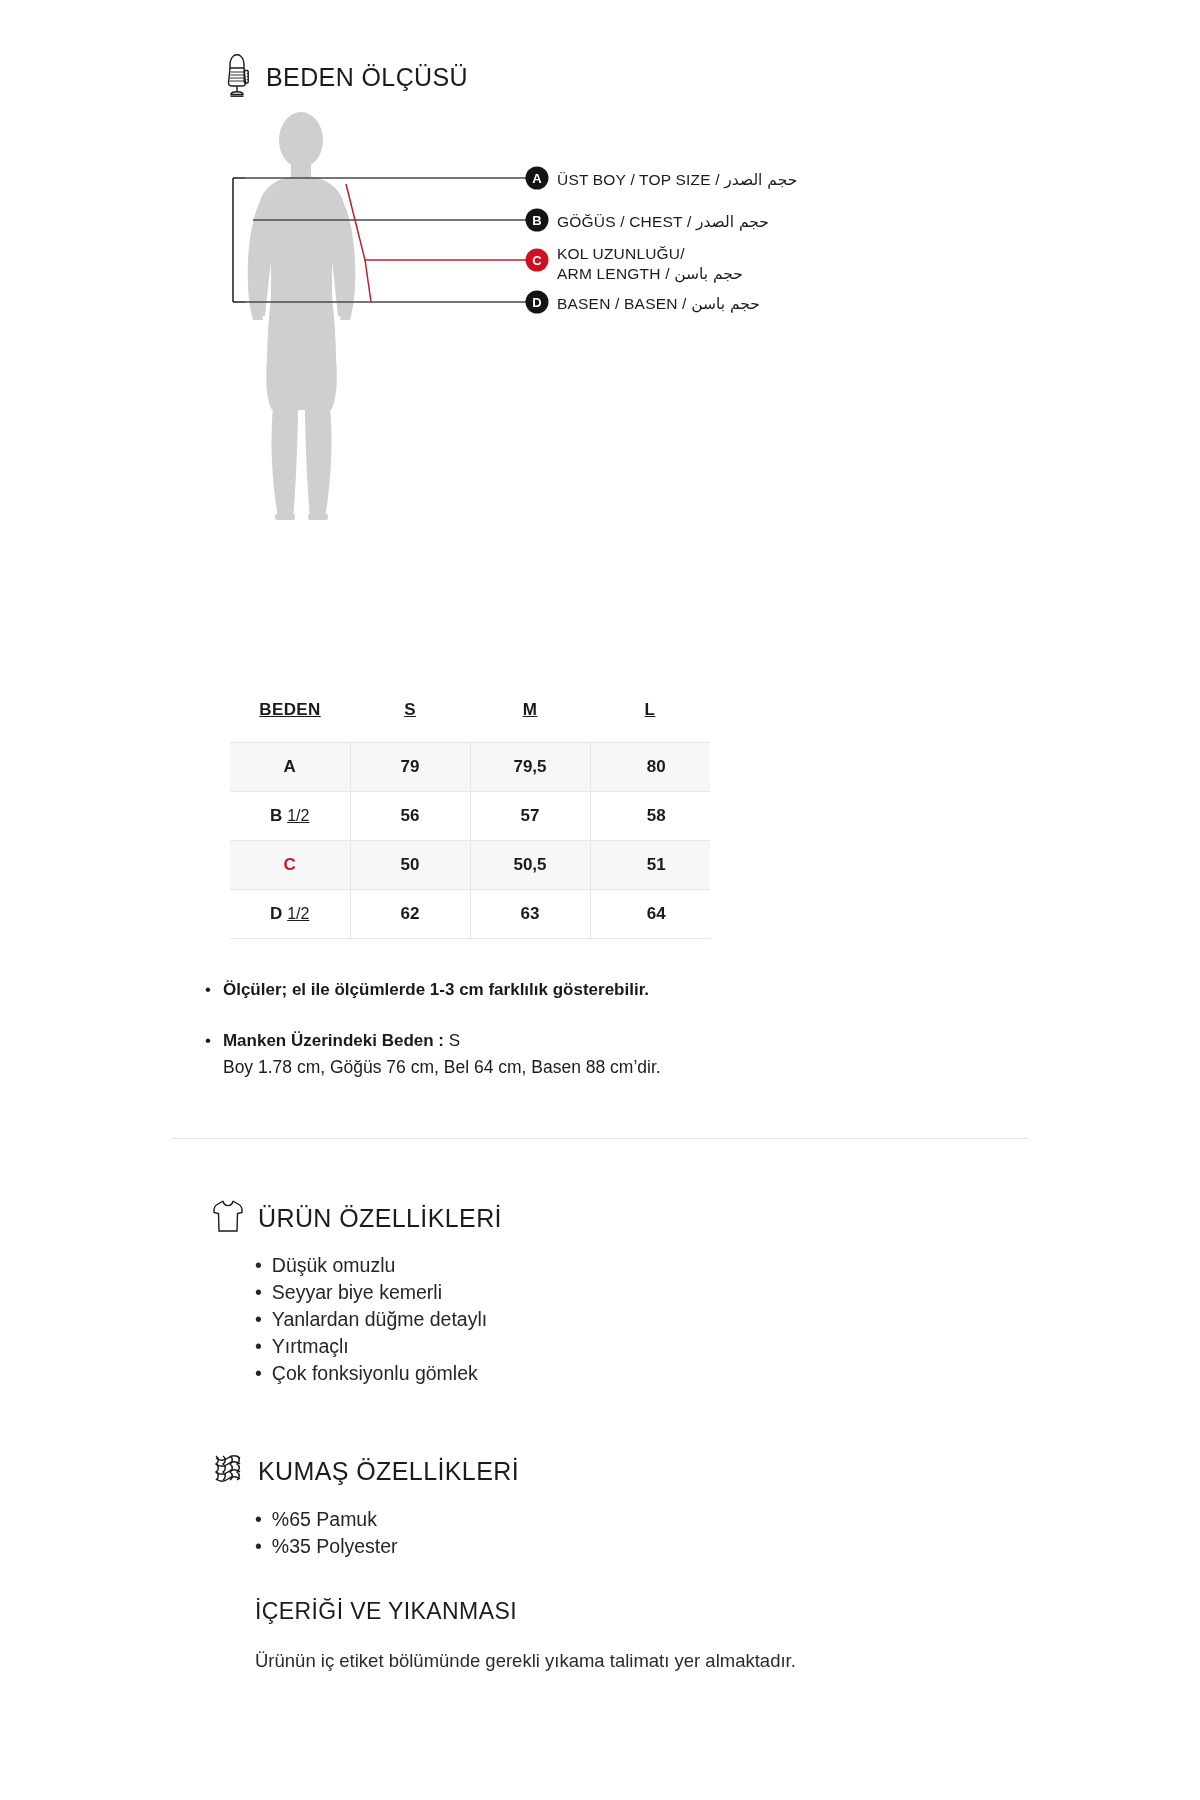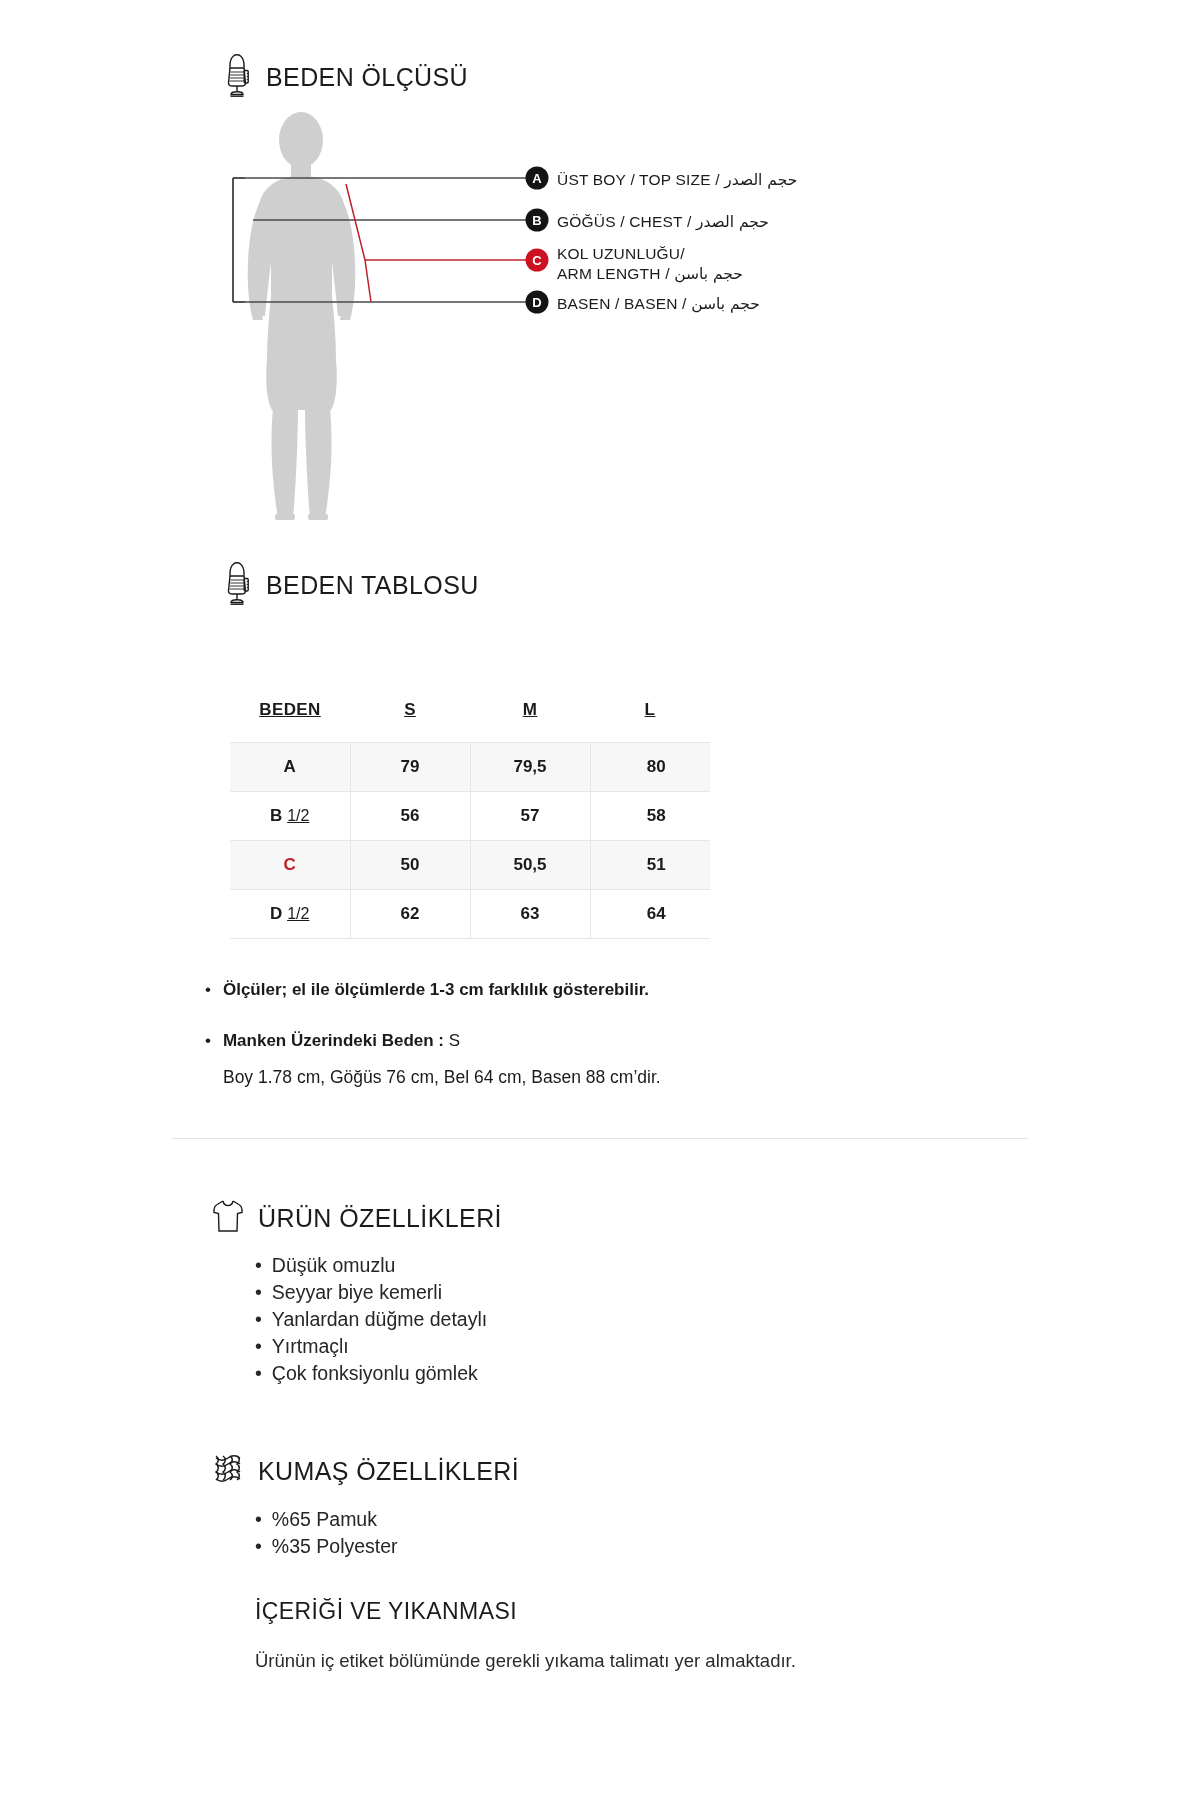--- a/index.html
+++ b/index.html
@@ -103,21 +103,21 @@
   .note-item {
     display: flex;
     gap: 12px;
     margin-bottom: 26px;
     font-size: 17px;
     line-height: 1.45;
   }
   .note-bullet { color: #1b1b1b; font-size: 17px; line-height: 1.45; }
   .note-strong { font-weight: 700; }
   .note-plain { font-weight: 400; }
-  .note-sub { font-weight: 400; font-size: 17.5px; color: #1b1b1b; margin-top: 12px; }
+  .note-sub { font-weight: 400; font-size: 17.5px; color: #1b1b1b; margin-top: 2px; }
 
   
   .blist { list-style: none; margin: 0; padding: 0; }
   .blist li {
     font-size: 19.5px;
     line-height: 1.38;
     color: #262626;
     font-weight: 400;
     white-space: nowrap;
   }
@@ -244,35 +244,20 @@
     <div class="lbl" style="left:352px; top:134px;">
       <div>KOL UZUNLUĞU/</div>
       <div><span>ARM LENGTH / </span><span class="ar">حجم باسن</span></div>
     </div>
 
     <div class="lbl" style="left:352px; top:184px;">
       <span>BASEN  / BASEN / </span><span class="ar">حجم باسن</span>
     </div>
   </div>
 
-  <div class="sec-head" id="beden-tablosu-head">
-    <span class="icon">
-      <svg width="30" height="46" viewBox="0 0 30 46" fill="none" stroke="#1b1b1b" stroke-width="1.4">
-        <path d="M11.5 4 C9 6 8 9.5 8 13 L8 16 L22 16 L22 13 C22 9.5 21 6 18.5 4 C17 2.4 13 2.4 11.5 4 Z"></path>
-        <path d="M8 16 L6.5 31 C6.5 33 8 34 10.5 34 L19.5 34 C22 34 23.5 33 23.5 31 L22 16"></path>
-        <path d="M8.6 20 L23 20 M8.3 23 L23 23 M8 26 L23 26 M7.7 29 L23.4 29" stroke-width="0.9"></path>
-        <rect x="22.2" y="18.5" width="4" height="12.5" rx="1"></rect>
-        <path d="M26.2 21.5 l-1.5 0 M26.2 24.5 l-1.5 0 M26.2 27.5 l-1.5 0" stroke-width="0.8"></path>
-        <path d="M15 34 L15 40"></path>
-        <path d="M9 42.5 C9 40.5 11 39.8 15 39.8 C19 39.8 21 40.5 21 42.5 Z"></path>
-        <path d="M8.5 44.2 L21.5 44.2"></path>
-      </svg>
-    </span>
-    <span class="title">BEDEN TABLOSU</span>
-  </div>
 
   <div id="size-table">
     <table class="sizes">
       <thead>
         <tr>
           <th class="col-beden" style="width:120px;">BEDEN</th>
           <th style="width:120px;">S</th>
           <th style="width:120px;">M</th>
           <th style="width:120px;">L</th>
         </tr>

